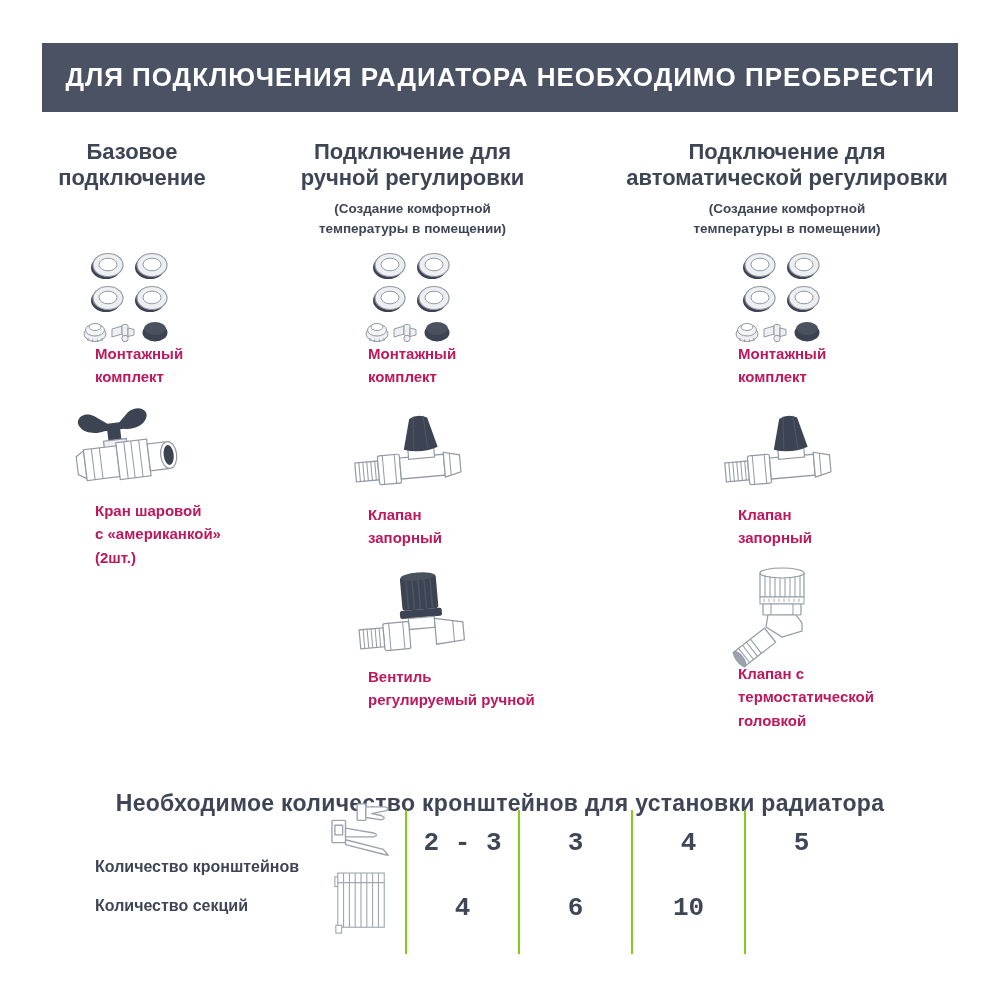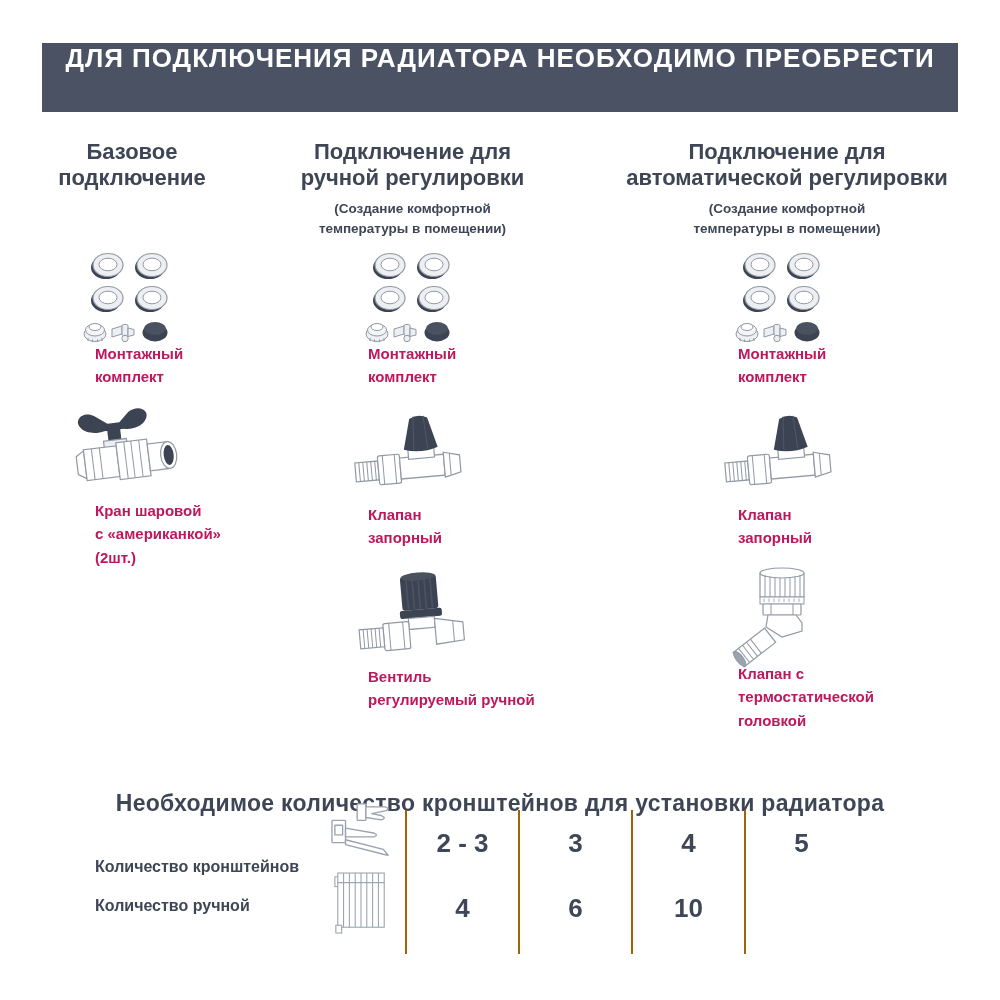--- a/index.html
+++ b/index.html
@@ -1,40 +1,40 @@
 <!DOCTYPE html>
 <html><head>
 <meta charset="utf-8">
 <style>
   html,body { margin:0; padding:0; background:#ffffff; }
   .page { position:relative; width:1000px; height:1000px; background:#ffffff;
           font-family:"Liberation Sans", sans-serif; color:#3e4656; overflow:hidden; }
   .abs { position:absolute; }
 
   .banner { position:absolute; left:42px; top:43px; width:916px; height:69px;
-            background:#4a5263; display:flex; align-items:flex-start; justify-content:center; }
+            background:#4a5263; display:flex; align-items:center; justify-content:center; }
   .banner span { color:#ffffff; font-size:26px; font-weight:700; letter-spacing:1px; white-space:nowrap; }
 
   .col { position:absolute; top:139px; text-align:center; }
   .col1 { left:27px;  width:210px; }
   .col2 { left:290px; width:245px; }
   .col3 { left:617px; width:340px; }
   .col-title { margin:0; font-size:22px; font-weight:700; line-height:1.16; white-space:pre-line; color:#3e4656; }
   .col-sub   { margin:9px 0 0 0; font-size:13.5px; font-weight:700; line-height:1.5; white-space:pre-line; color:#3e4656; }
 
   .item-label { position:absolute; font-size:15px; font-weight:700; line-height:1.55;
                 white-space:pre-line; color:#be185d; text-align:left; }
 
   .btitle { position:absolute; left:0; top:790px; width:1000px; text-align:center;
             font-size:23px; font-weight:700; letter-spacing:0.3px; color:#3e4656; }
 
   .trow-label { position:absolute; left:95px; font-size:16px; font-weight:700; color:#3e4656; white-space:nowrap; }
 
   .tgrid { position:absolute; left:405px; top:810px; height:144px; display:flex; }
-  .tcol  { width:111px; border-left:2px solid #a16207; display:flex; flex-direction:column; }
+  .tcol  { width:111px; border-left:2px solid #84cc16; display:flex; flex-direction:column;font-family:Liberation Mono, monospace; }
   .tval  { display:flex; align-items:center; justify-content:center;
            font-size:26px; font-weight:700; color:#3f4756; }
   .tval.r1 { height:66px; }
   .tval.r2 { height:78px; padding-bottom:14px; box-sizing:border-box; }
 </style>
 </head>
 <body>
 
 <svg width="0" height="0" style="position:absolute" aria-hidden="true">
   <defs>
@@ -279,21 +279,21 @@
   <svg class="abs" style="left:726px;top:563px" width="100" height="108" viewBox="0 0 100 108">
       <use href="#thermovalve"></use>
     </svg>
   <div class="item-label" style="left:738px;top:662px">Клапан с
 термостатической
 головкой</div>
 
   <div class="btitle">Необходимое количество кронштейнов для установки радиатора</div>
 
   <div class="trow-label" style="top:858px">Количество кронштейнов</div>
-  <div class="trow-label" style="top:897px">Количество ручной</div>
+  <div class="trow-label" style="top:897px">Количество секций</div>
 
   <svg class="abs" style="left:325px;top:801px" width="74" height="62" viewBox="0 0 76 64">
       <use href="#brackets"></use>
     </svg>
   <svg class="abs" style="left:331px;top:869px" width="60" height="70" viewBox="0 0 62 72">
       <use href="#radiatoricon"></use>
     </svg>
 
   <div class="tgrid">
     <div class="tcol">

